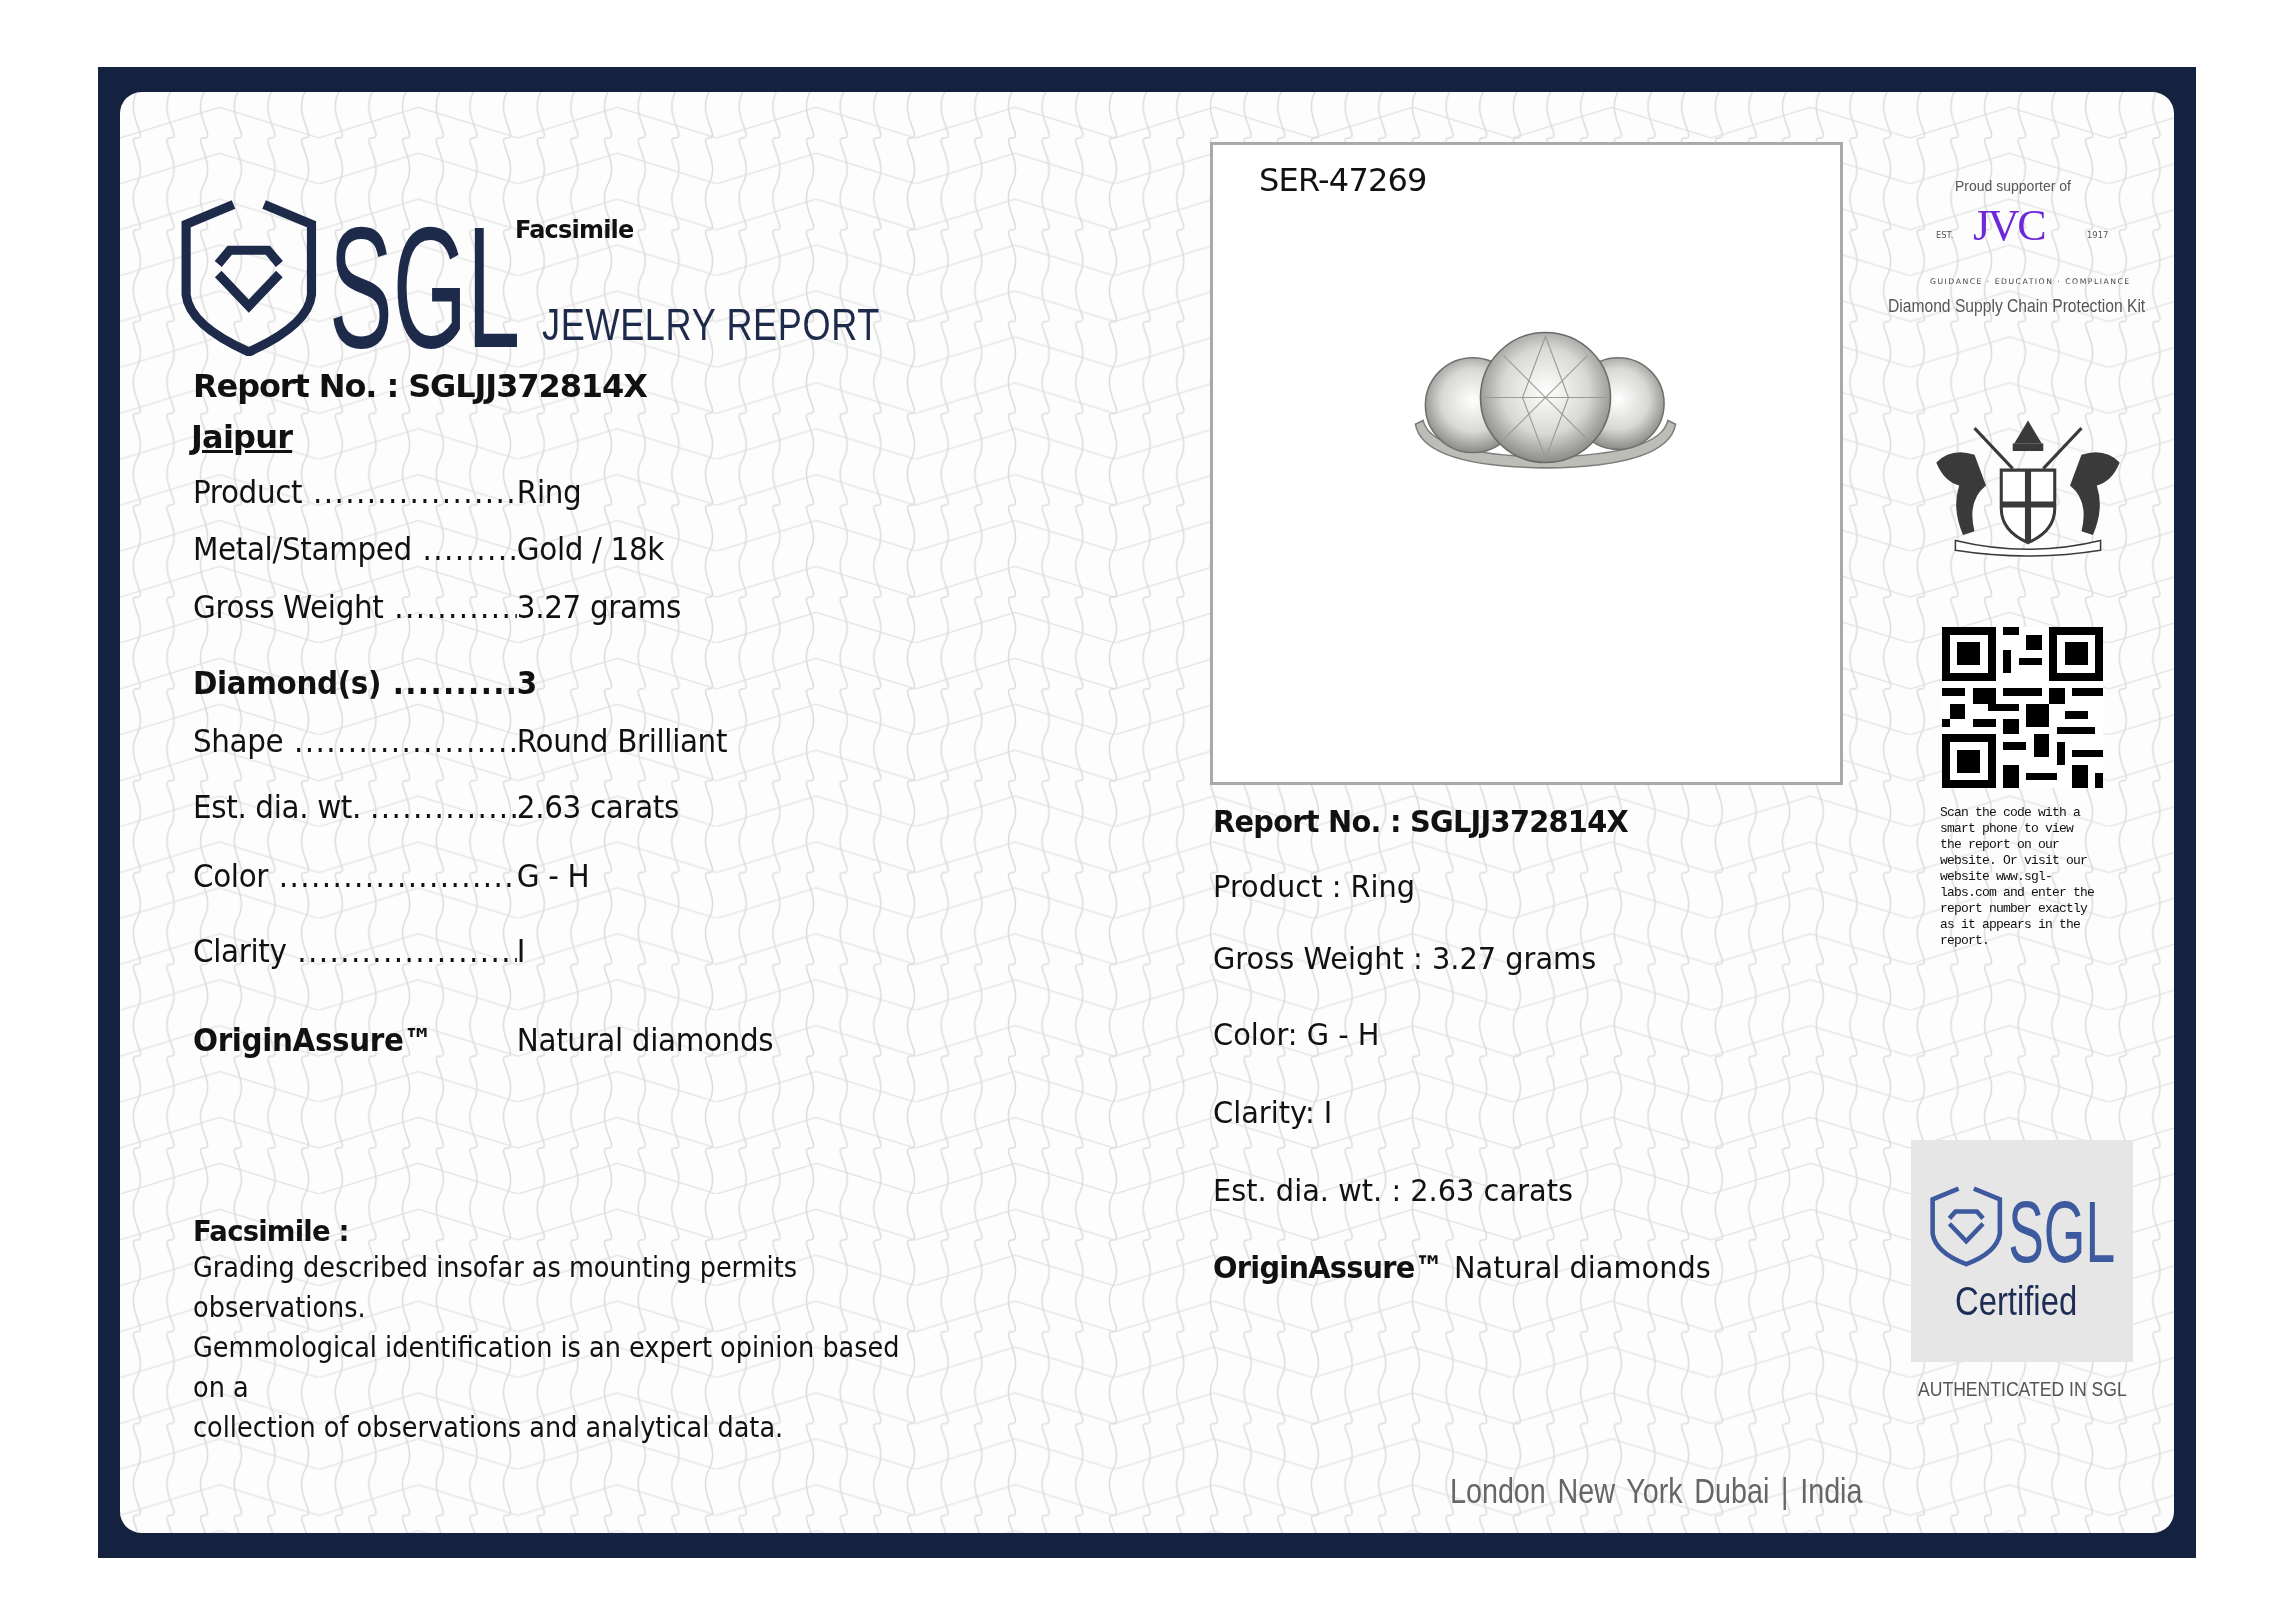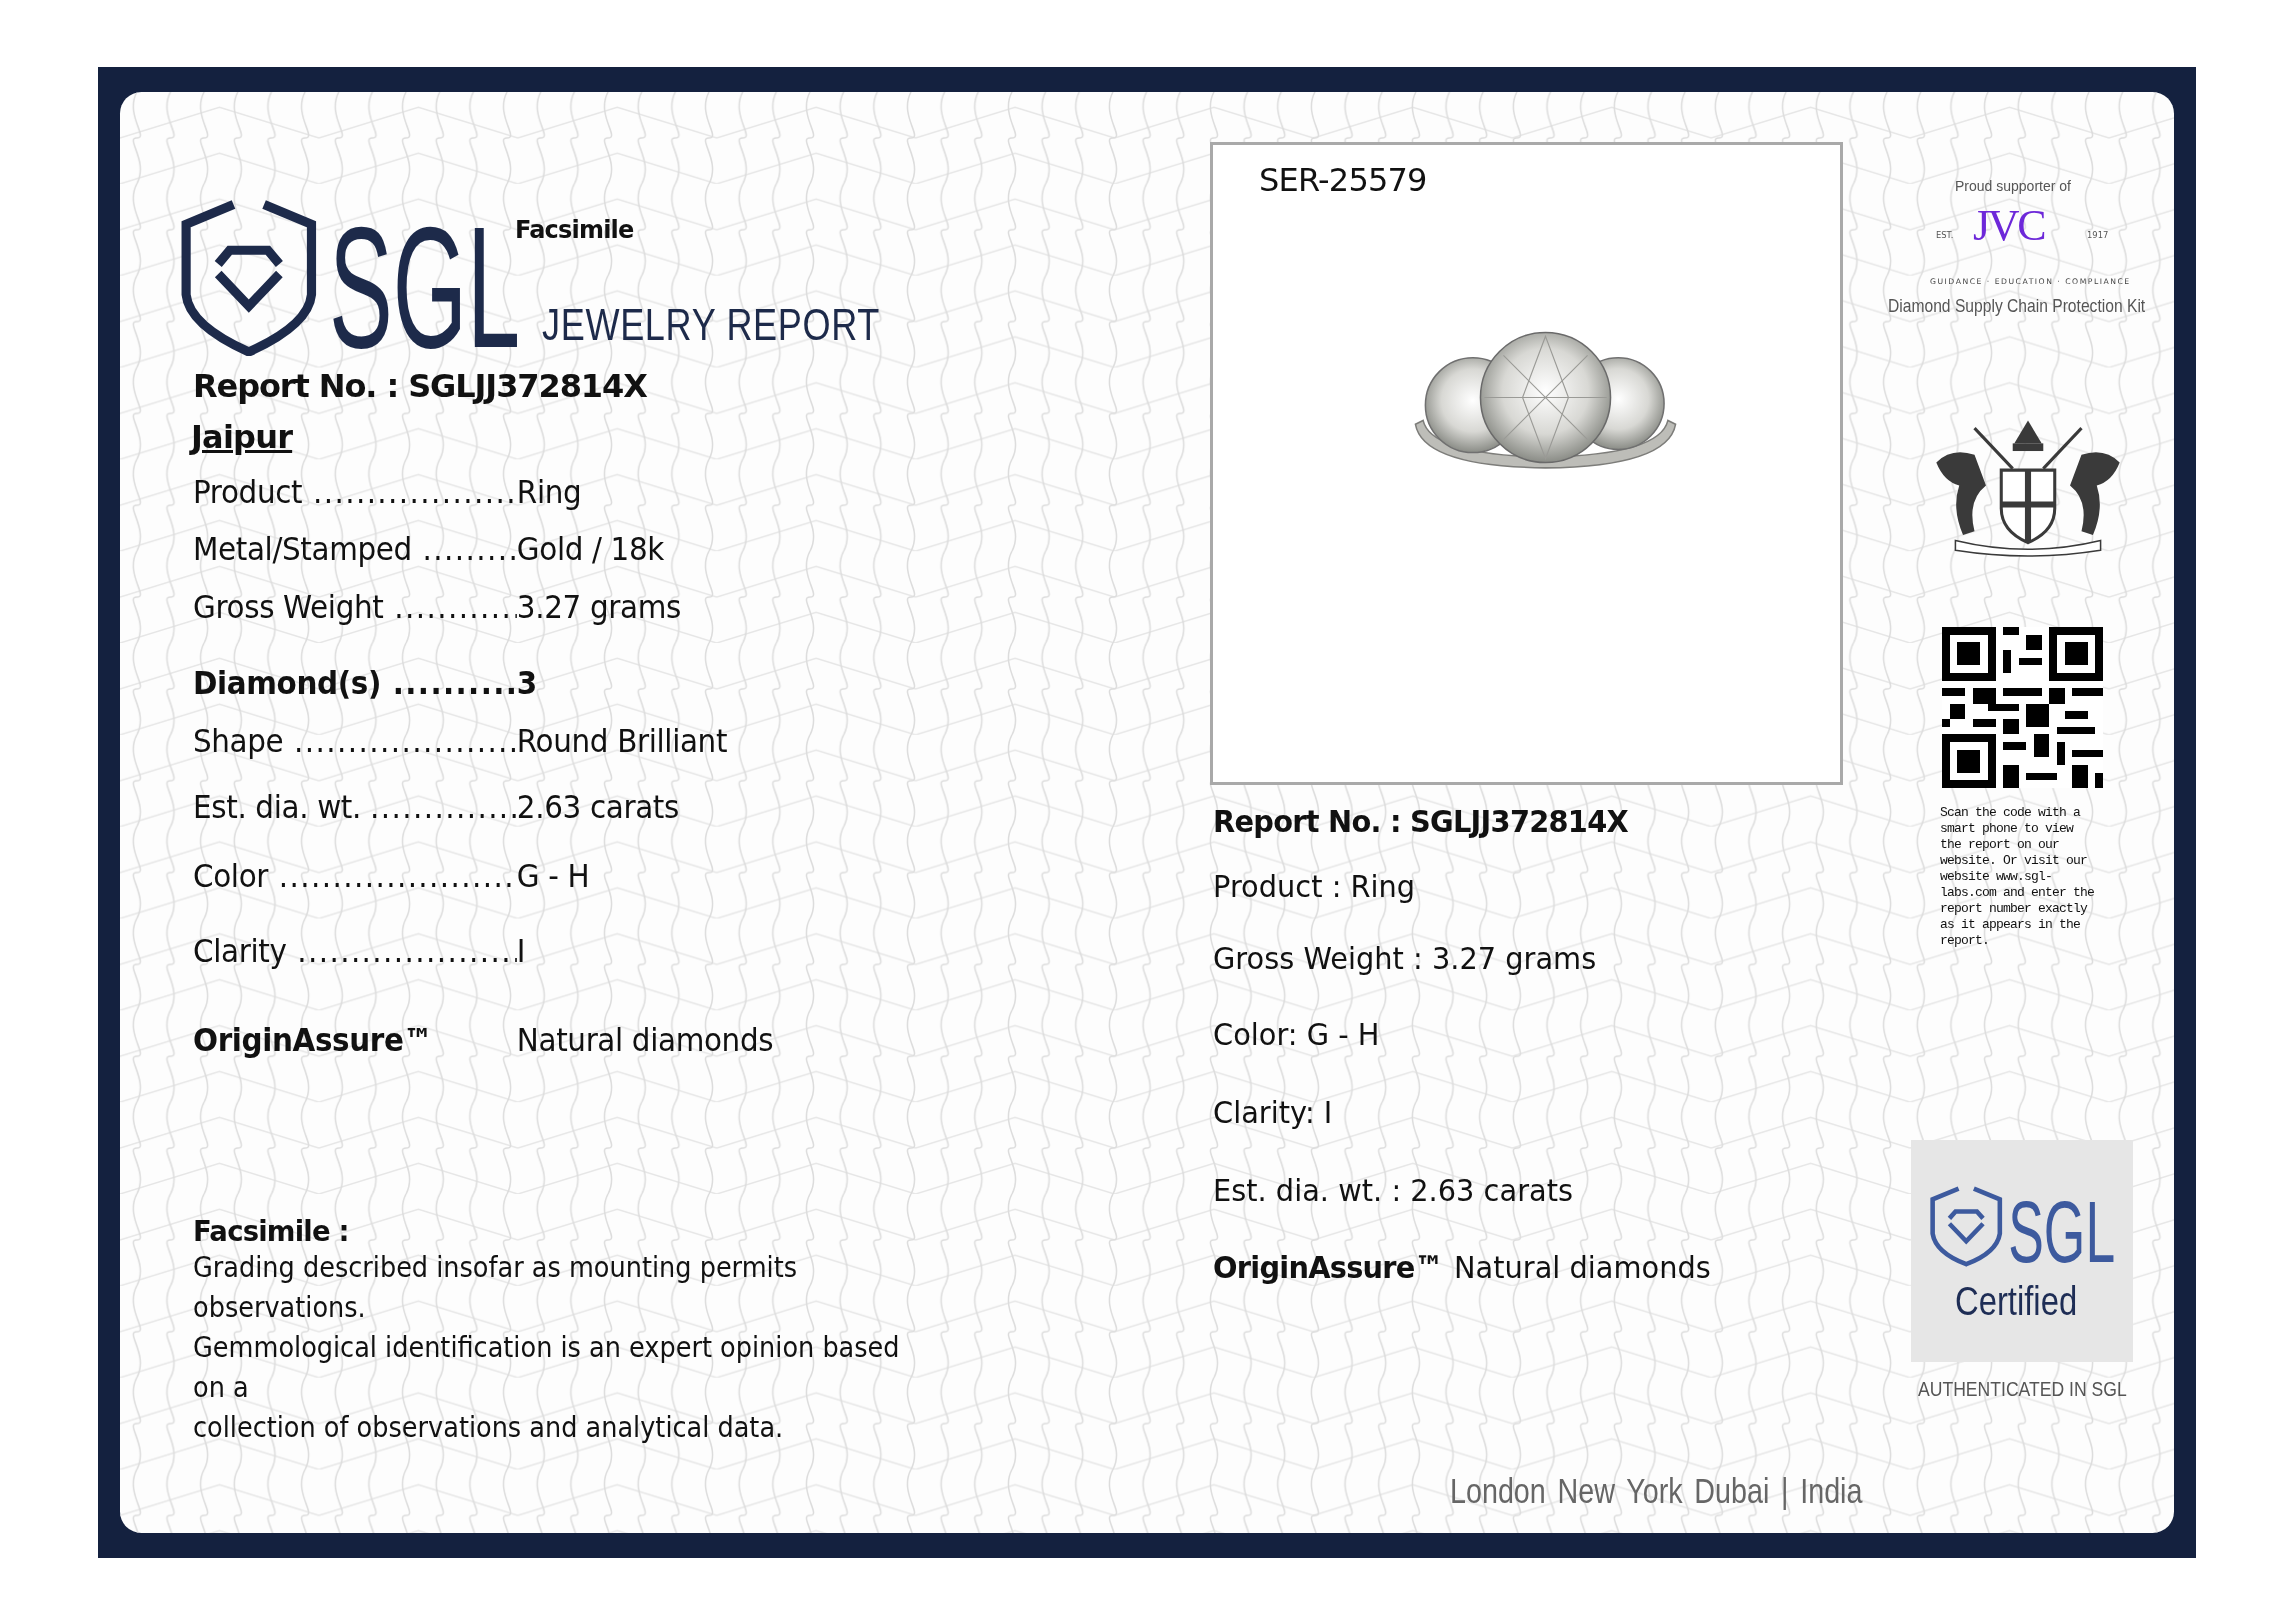--- a/index.html
+++ b/index.html
@@ -108,21 +108,21 @@
 <div class="row nodots" style="top:1021px"><span class="lbl" style="font-weight:bold">OriginAssure™</span><span class="val">Natural diamonds</span></div>
 
 <div class="abs comments-title">Facsimile :</div>
 <div class="abs comments">
   <div>Grading described insofar as mounting permits observations.</div>
   <div>Gemmological identification is an expert opinion based on a</div>
   <div>collection of observations and analytical data.</div>
 </div>
 
 <div class="abs imgbox"></div>
-<div class="abs ser">SER-25579</div>
+<div class="abs ser">SER-47269</div>
 <svg class="abs ring" viewBox="0 0 380 200">
   <defs>
     <radialGradient id="dg" cx="50%" cy="45%" r="55%">
       <stop offset="0" stop-color="#ffffff"></stop>
       <stop offset="0.6" stop-color="#d8d8d4"></stop>
       <stop offset="1" stop-color="#8a8c86"></stop>
     </radialGradient>
   </defs>
   <path d="M20 135 Q 30 190 190 192 Q 350 190 360 135 L350 130 Q 340 175 190 178 Q 40 175 30 130 Z" fill="#bdbdb8" stroke="#7d7d7a" stroke-width="2"></path>
   <circle cx="95" cy="110" r="62" fill="url(#dg)" stroke="#707070" stroke-width="2"></circle>

